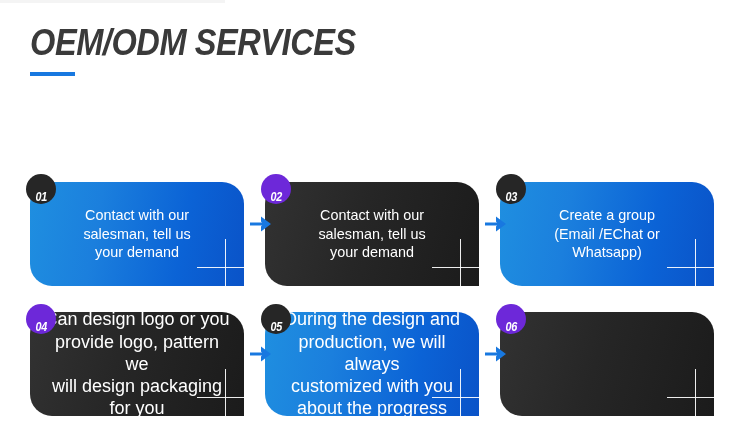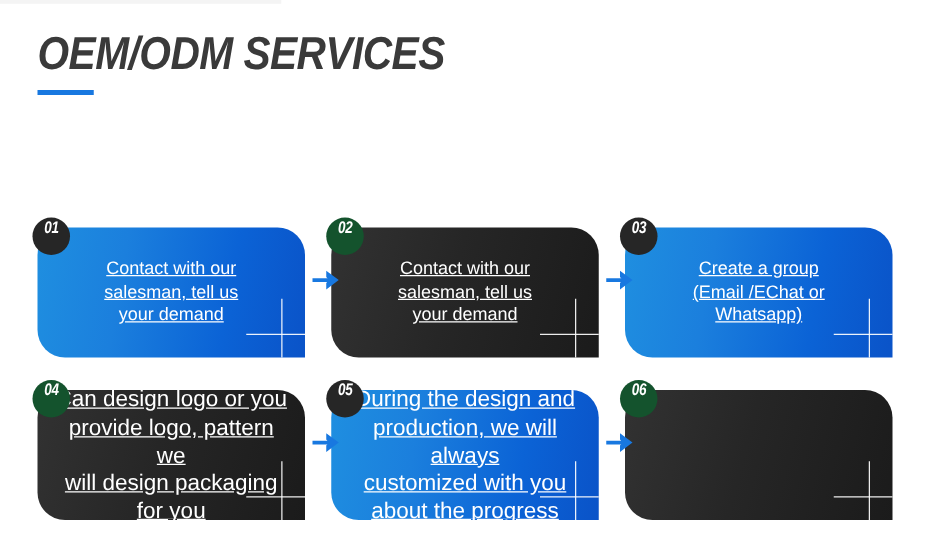--- a/index.html
+++ b/index.html
@@ -85,21 +85,20 @@
 
   .card-text {
     position:relative;
     z-index:2;
     color:#ffffff;
     font-size:14.4px;
     line-height:1.28;
     text-align:center;
     padding:0 12px;
     white-space:pre-line;
-    text-decoration:underline;
   }
   .card.dense .card-text { font-size:18px; line-height:1.24; }
 
   
   .cross {
     position:absolute; z-index:1;
     right:-9px; bottom:-9px;
     width:56px; height:56px;
     pointer-events:none;
   }
@@ -109,24 +108,24 @@
   .cross:before { left:0; top:50%; width:56px; height:1px; }
   .cross:after  { top:0; left:50%; width:1px; height:56px; }
 
   
   .badge {
     position:absolute;
     left:-4px; top:-8px;
     z-index:5;
     width:30px; height:30px;
     border-radius:50%;
-    display:flex; align-items:flex-start; justify-content:center;
+    display:flex; align-items:flex-end; justify-content:center;
   }
   .badge.dark  { background:#262626; }
-  .badge.blue  { background:#14532d; }
+  .badge.blue  { background:#6d28d9; }
 
   .badge-num {
     color:#ffffff;
     font-size:13.5px;
     font-weight:bold;
     font-style:italic;
     transform:scaleX(0.8);
     letter-spacing:-0.3px;
   }
 

